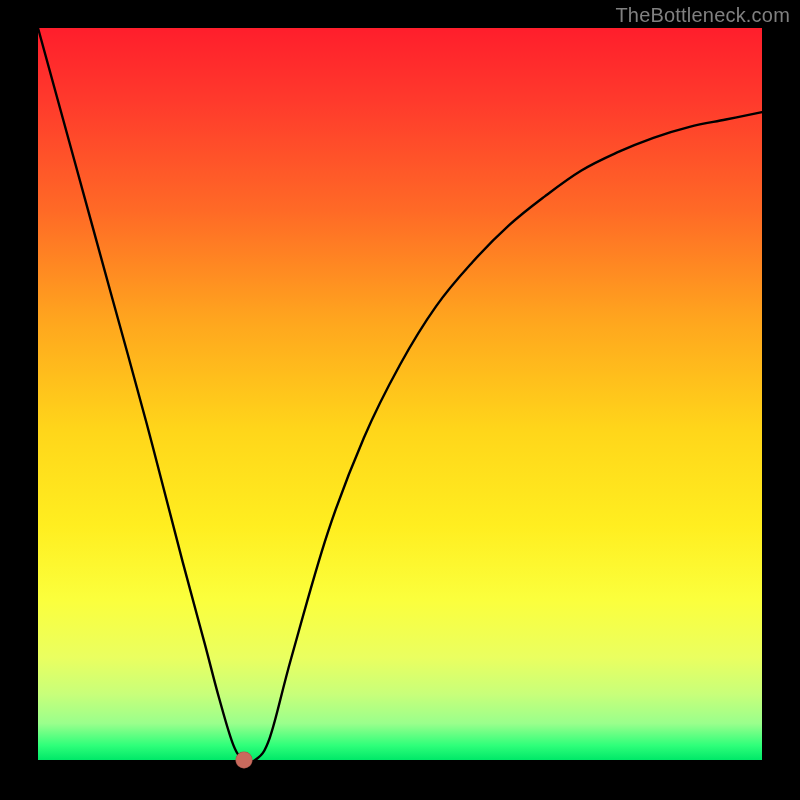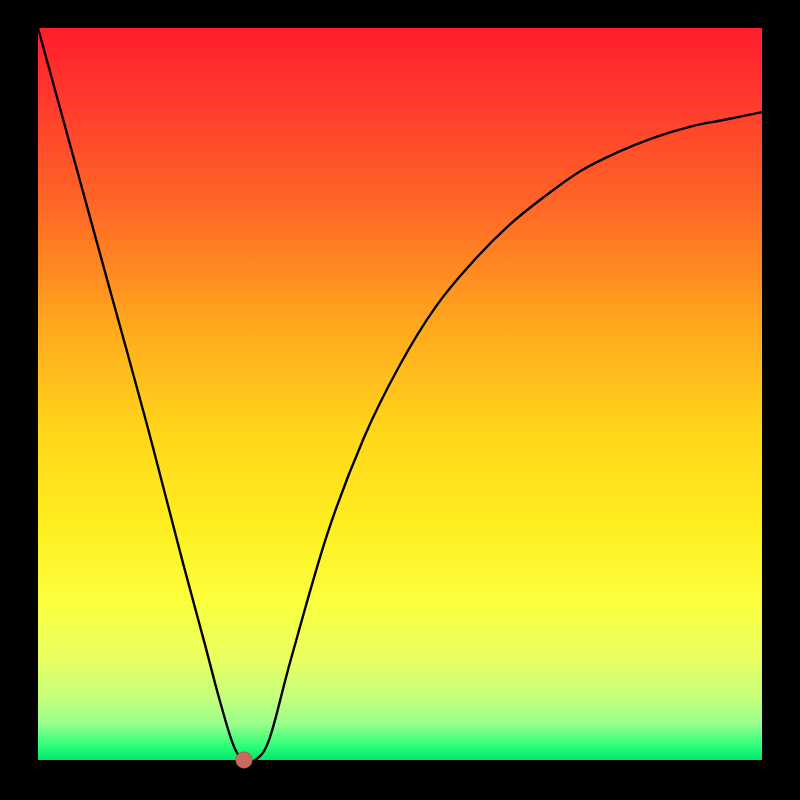--- a/index.html
+++ b/index.html
@@ -70,20 +70,21 @@
     background: #c96a5d;
     transform: translate(-50%, -50%);
     box-shadow: 0 0 0 0.5px rgba(0,0,0,0.25) inset;
   }
 </style>
 </head>
 <body>
 
 <div class="frame">
 
+  <div class="watermark">TheBottleneck.com</div>
 
   <div class="plot-area">
     <div class="gradient-bg"></div>
 
     <svg class="curve" viewBox="0 0 724 732" preserveAspectRatio="none">
       <path id="curve-path" fill="none" stroke="#000" stroke-width="2.4" stroke-linejoin="round" stroke-linecap="round" d="M 0,0 C 6.516,23.7168 23.168000000000003,84.32639999999999 36.2,131.76 C 49.232,179.1936 59.36800000000001,216.08639999999997 72.4,263.52 C 85.432,310.9536 95.568,346.5288 108.6,395.28 C 121.63199999999999,444.03119999999996 134.3744,494.832 144.8,534.36 C 155.22560000000001,573.888 160.00400000000002,590.5044 166.52,614.88 C 173.036,639.2556 175.78719999999998,651.3335999999999 181,669.78 C 186.21280000000002,688.2264 190.91880000000003,706.1604 195.48000000000002,717.36 C 200.0412,728.5596 202.4304,729.3648000000001 206.33999999999997,732 C 210.24959999999996,734.6351999999999 212.63879999999997,735.9528 217.2,732 C 221.7612,728.0472 225.16400000000002,728.4864 231.68,710.04 C 238.196,691.5935999999999 242.97439999999997,666.4128 253.39999999999998,629.52 C 263.8256,592.6272 276.56800000000004,544.6080000000001 289.6,505.08000000000004 C 302.632,465.552 312.76800000000003,440.2248 325.8,409.92 C 338.832,379.6152 348.968,360.43679999999995 362,336.71999999999997 C 375.032,313.0032 385.16800000000006,296.6064 398.20000000000005,278.16 C 411.232,259.71360000000004 421.368,248.73359999999997 434.4,234.23999999999995 C 447.43199999999996,219.74639999999994 457.56800000000004,209.49839999999998 470.6,197.64 C 483.632,185.7816 493.768,178.24200000000002 506.79999999999995,168.36 C 519.832,158.478 529.968,150.6456 543,142.74 C 556.032,134.83440000000002 566.168,130.36920000000003 579.2,124.44000000000005 C 592.2320000000001,118.51080000000006 602.3679999999999,114.41160000000006 615.4,109.80000000000007 C 628.432,105.18840000000007 638.568,102.11400000000006 651.6,98.82000000000005 C 664.6320000000001,95.52600000000004 674.7679999999999,94.13520000000001 687.8,91.5 C 700.832,88.86479999999999 717.484,85.49759999999996 724,84.17999999999995"></path>
     </svg>
 
     <div id="marker" class="marker-dot" style="left: 206.34px; top: 732px;"></div>
   </div>

